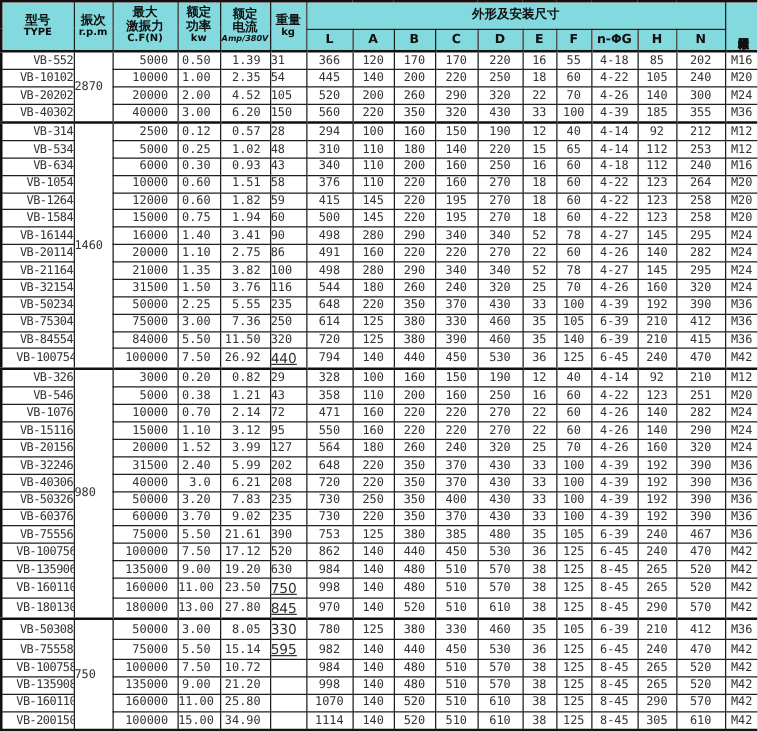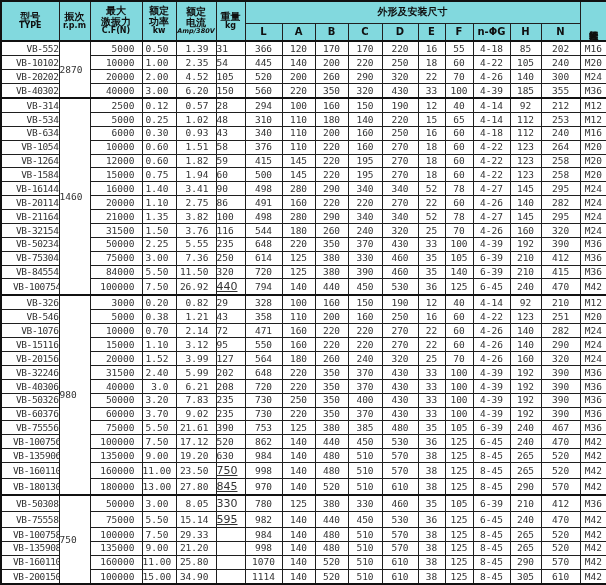--- a/index.html
+++ b/index.html
@@ -727,21 +727,21 @@
           <td class="ctr">125</td>
           <td class="ctr">6-45</td>
           <td class="ctr">240</td>
           <td class="ctr">470</td>
           <td class="ctr">M42</td>
         </tr>
         <tr>
           <td class="type">VB-100758</td>
           <td class="num-r">100000</td>
           <td class="num-r">7.50</td>
-          <td class="num-r">29.33</td>
+          <td class="num-r">10.72</td>
           <td class="weight"></td>
           <td class="ctr">984</td>
           <td class="ctr">140</td>
           <td class="ctr">480</td>
           <td class="ctr">510</td>
           <td class="ctr">570</td>
           <td class="ctr">38</td>
           <td class="ctr">125</td>
           <td class="ctr">8-45</td>
           <td class="ctr">265</td>

